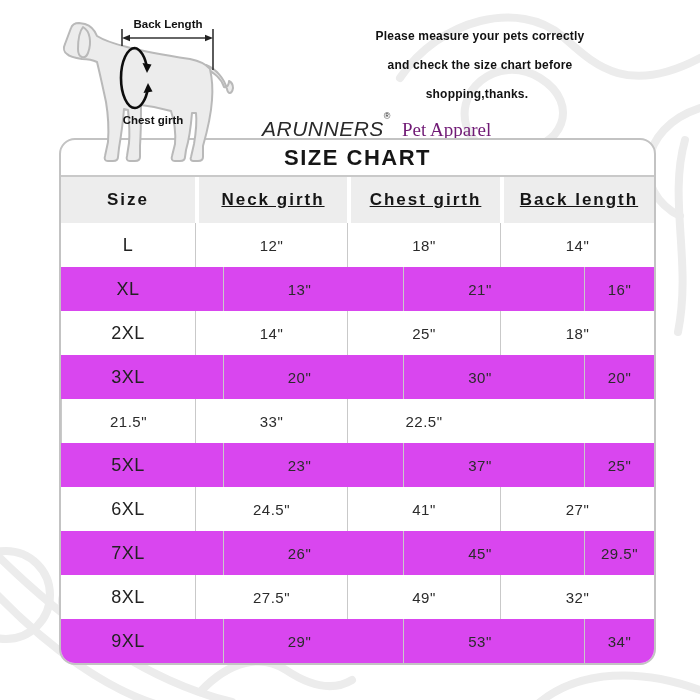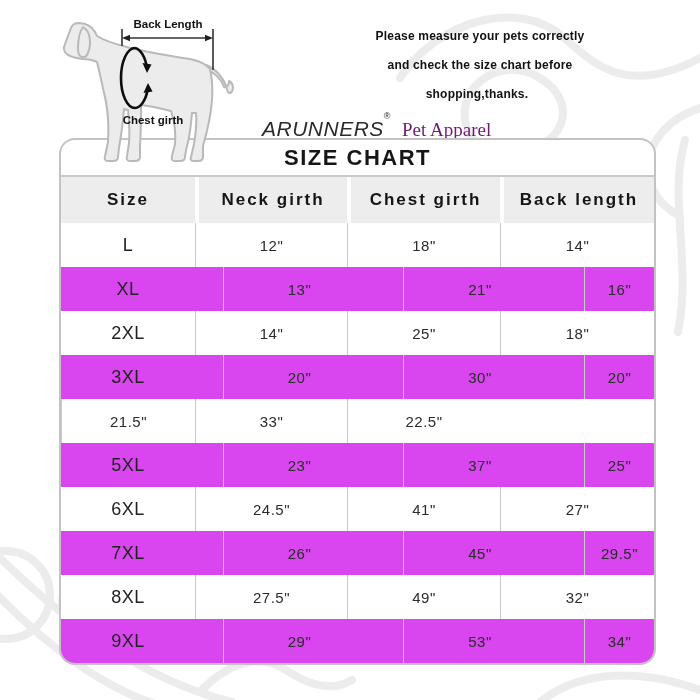--- a/index.html
+++ b/index.html
@@ -41,21 +41,21 @@
   .chart-title{
     flex:0 0 35px;display:flex;align-items:center;justify-content:center;
     font-weight:bold;font-size:22px;letter-spacing:1.5px;color:#161616;
     border-bottom:2px solid #c9c9c9;
   }
   .thead{flex:0 0 46px;display:grid;grid-template-columns:134px 152px 153px 1fr;}
   .th{
     background:#ededed;display:flex;align-items:center;justify-content:center;
     font-weight:bold;font-size:17px;letter-spacing:2px;color:#161616;
   }
-  .th.sep{border-left:4px solid #ffffff;}
+  .th.sep{border-left:4px solid #ffffff;text-decoration:underline;}
   .tbody{flex:1;display:grid;grid-template-rows:repeat(10,1fr);}
   .tr{display:grid;grid-template-columns:134px 152px 153px 1fr;}
   .tr.alt{background:#d946ef;gap:28px;}
   .td{
     display:flex;align-items:center;justify-content:center;
     font-size:15px;color:#2b2b2b;letter-spacing:.5px;
   }
   .td.vline{border-left:1.5px solid #c9c9c9;}
   .td.size-col{font-size:18px;color:#222;}
 </style>

